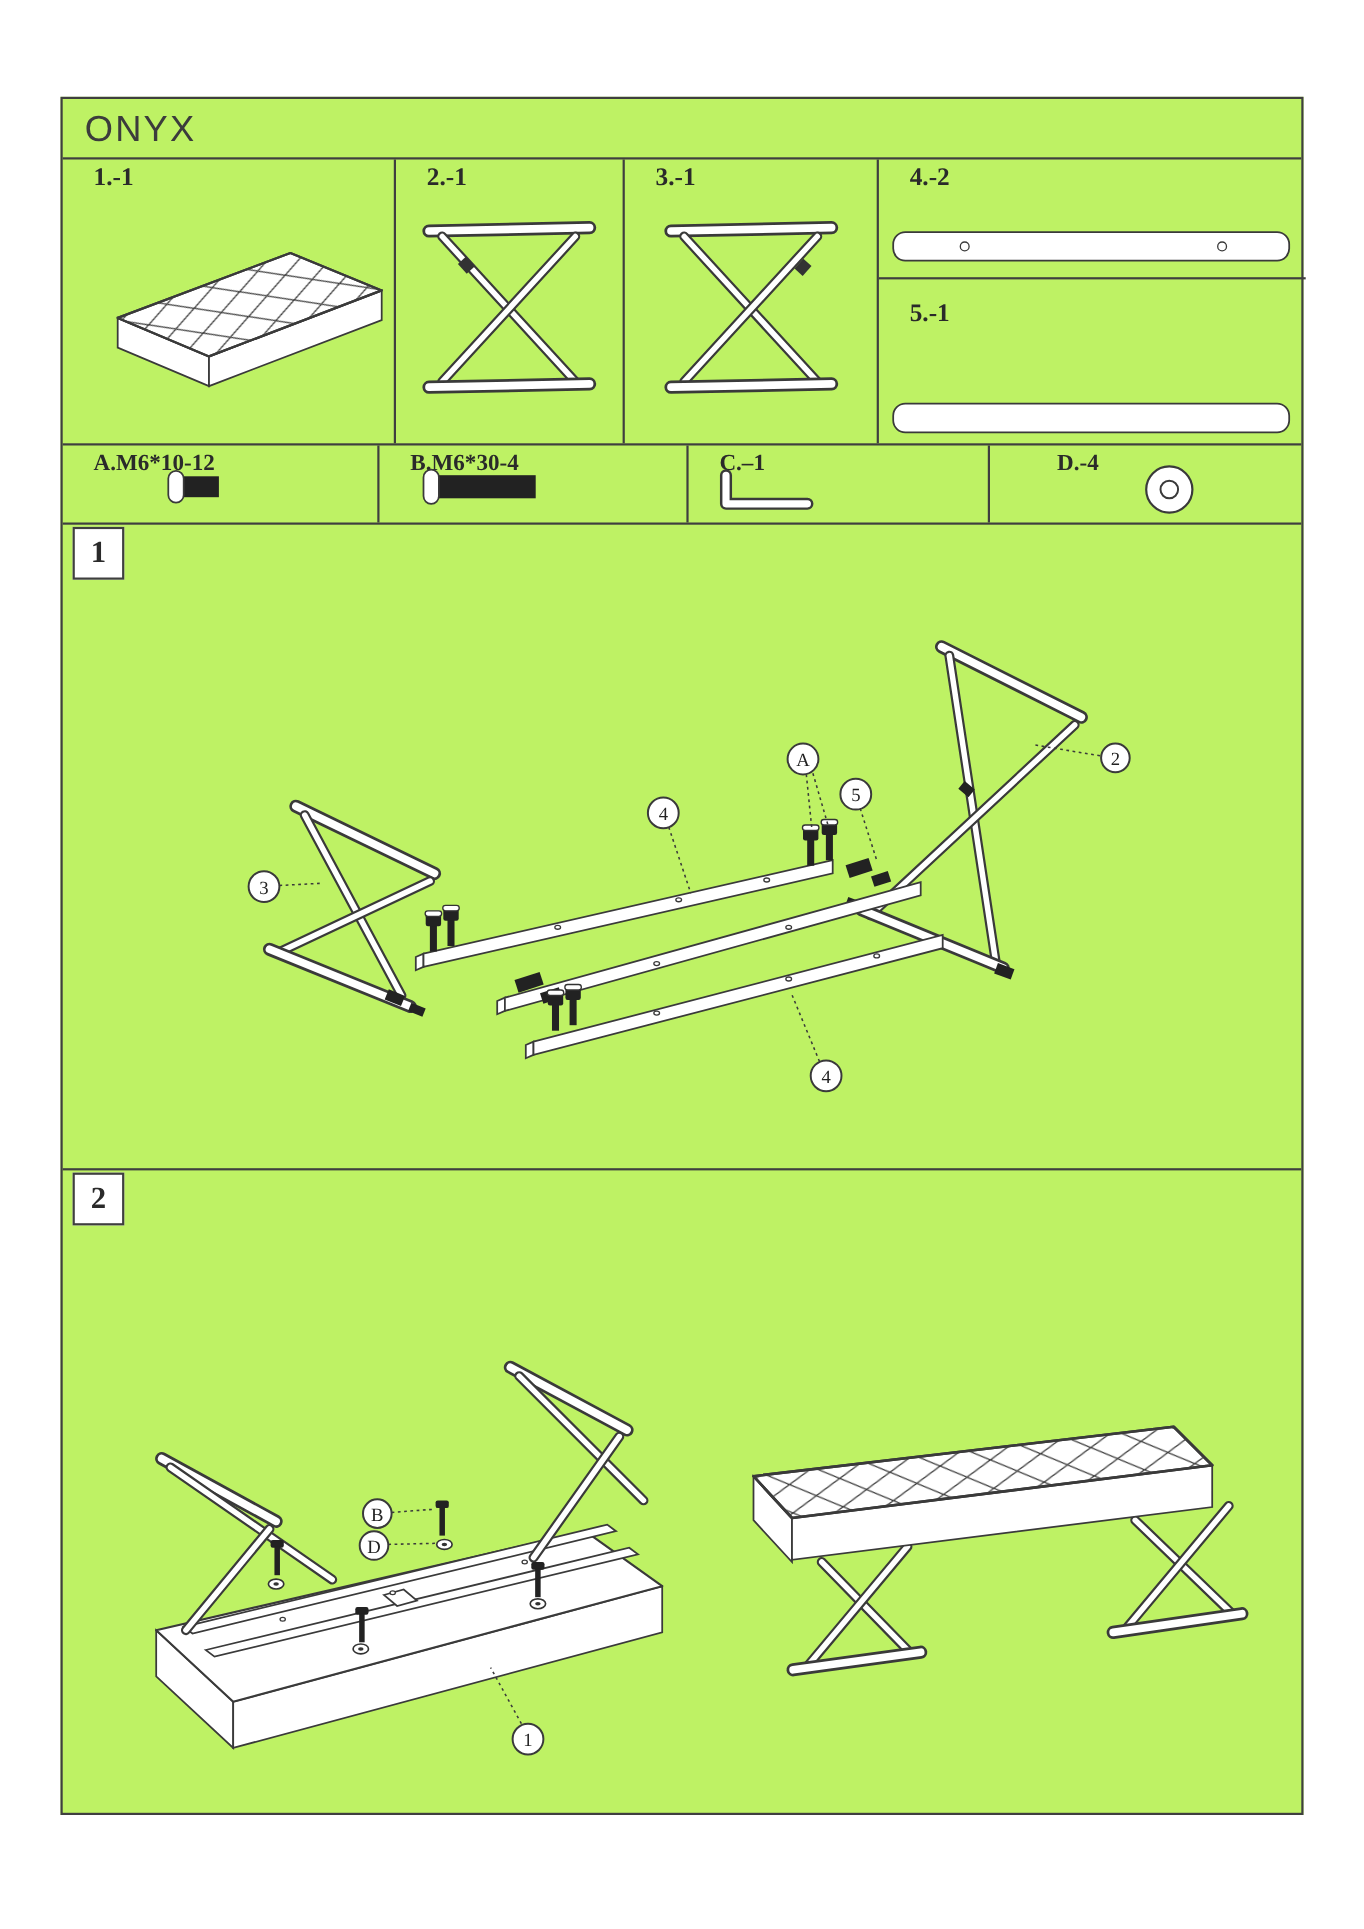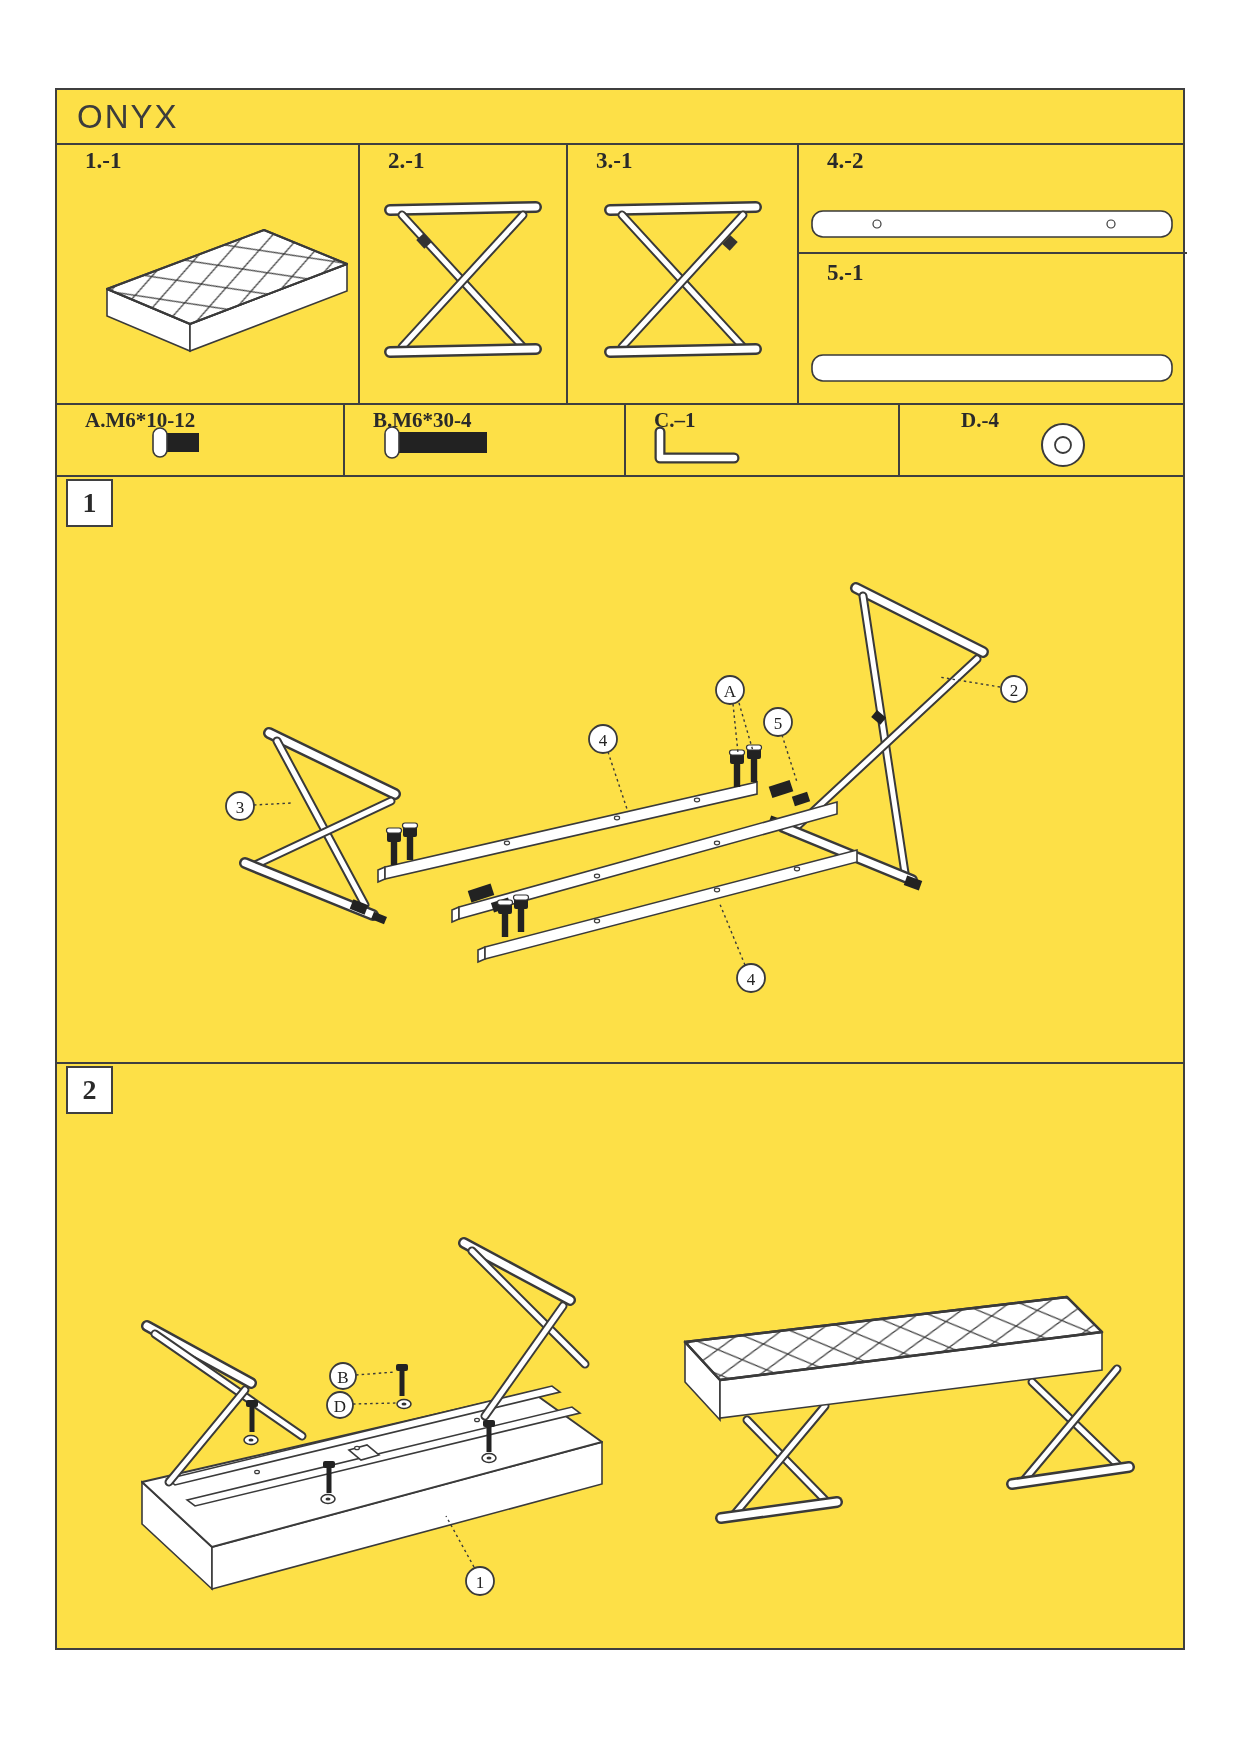--- a/index.html
+++ b/index.html
@@ -1,18 +1,18 @@
 <!DOCTYPE html>
 <html><head>
 <meta charset="utf-8">
 <style>
   html,body{margin:0;padding:0;background:#ffffff;}
   .canvas{position:relative;width:1240px;height:1754px;background:#fff;overflow:hidden;
           font-family:"Liberation Serif",serif;color:#2a2a2a;}
-  .page{position:absolute;left:55px;top:88px;width:1130px;height:1562px;border:2px solid #3f3f3f;box-sizing:border-box;background:#fde047;}
+  .page{position:absolute;left:55px;top:88px;width:1130px;height:1562px;border:2px solid #3f3f3f;box-sizing:border-box;background:#bef264;}
   .hdr{position:absolute;left:0;top:0;width:100%;height:55px;border-bottom:2px solid #3f3f3f;box-sizing:border-box;}
   .hdr .t{position:absolute;left:20px;top:8px;font-family:"Liberation Sans",sans-serif;font-size:33px;letter-spacing:2px;color:#3c3c3c;}
   .partsrow{position:absolute;left:0;top:55px;width:100%;height:260px;box-sizing:border-box;border-bottom:2px solid #3f3f3f;}
   .cell{position:absolute;top:0;height:100%;box-sizing:border-box;border-right:2px solid #3f3f3f;}
   .cell:last-child{border-right:none;}
   .plabel{position:absolute;left:9px;top:3px;font-size:23px;font-weight:bold;color:#2a2a2a;margin-left:19px;}
   .hwrow{position:absolute;left:0;top:315px;width:100%;height:72px;box-sizing:border-box;border-bottom:2px solid #3f3f3f;}
   .step{position:absolute;left:0;width:100%;box-sizing:border-box;}
   .stepbox{position:absolute;left:9px;top:2px;width:47px;height:48px;border:2px solid #3f3f3f;box-sizing:border-box;
            display:flex;align-items:center;justify-content:center;font-size:28px;font-weight:bold;background:#fff;z-index:3;}
@@ -87,21 +87,21 @@
 
     <div class="cell" style="left:742px;width:388px;border-right:none;">
       <div style="position:absolute;left:0;top:0;width:100%;height:109px;border-bottom:2px solid #3f3f3f;box-sizing:border-box;">
         <span class="plabel">4.-2</span>
         <svg width="388" height="107" viewBox="0 0 388 107">
           <rect class="thin" x="13" y="66" width="360" height="26" rx="11"></rect>
           <circle class="hole" cx="78" cy="79" r="4"></circle>
           <circle class="hole" cx="312" cy="79" r="4"></circle>
         </svg>
       </div>
-      <div style="position:absolute;left:0;top:112px;width:100%;height:151px;padding-left:14px;">
+      <div style="position:absolute;left:0;top:124px;width:100%;height:151px;padding-left:14px;">
         <span class="plabel">5.-1</span>
         <svg width="388" height="149" viewBox="0 0 388 149">
           <rect class="thin" x="13" y="98" width="360" height="26" rx="11"></rect>
         </svg>
       </div>
     </div>
   </div>
 
   <div class="hwrow">
     <div class="cell" style="left:0;width:288px;text-align:right;">

